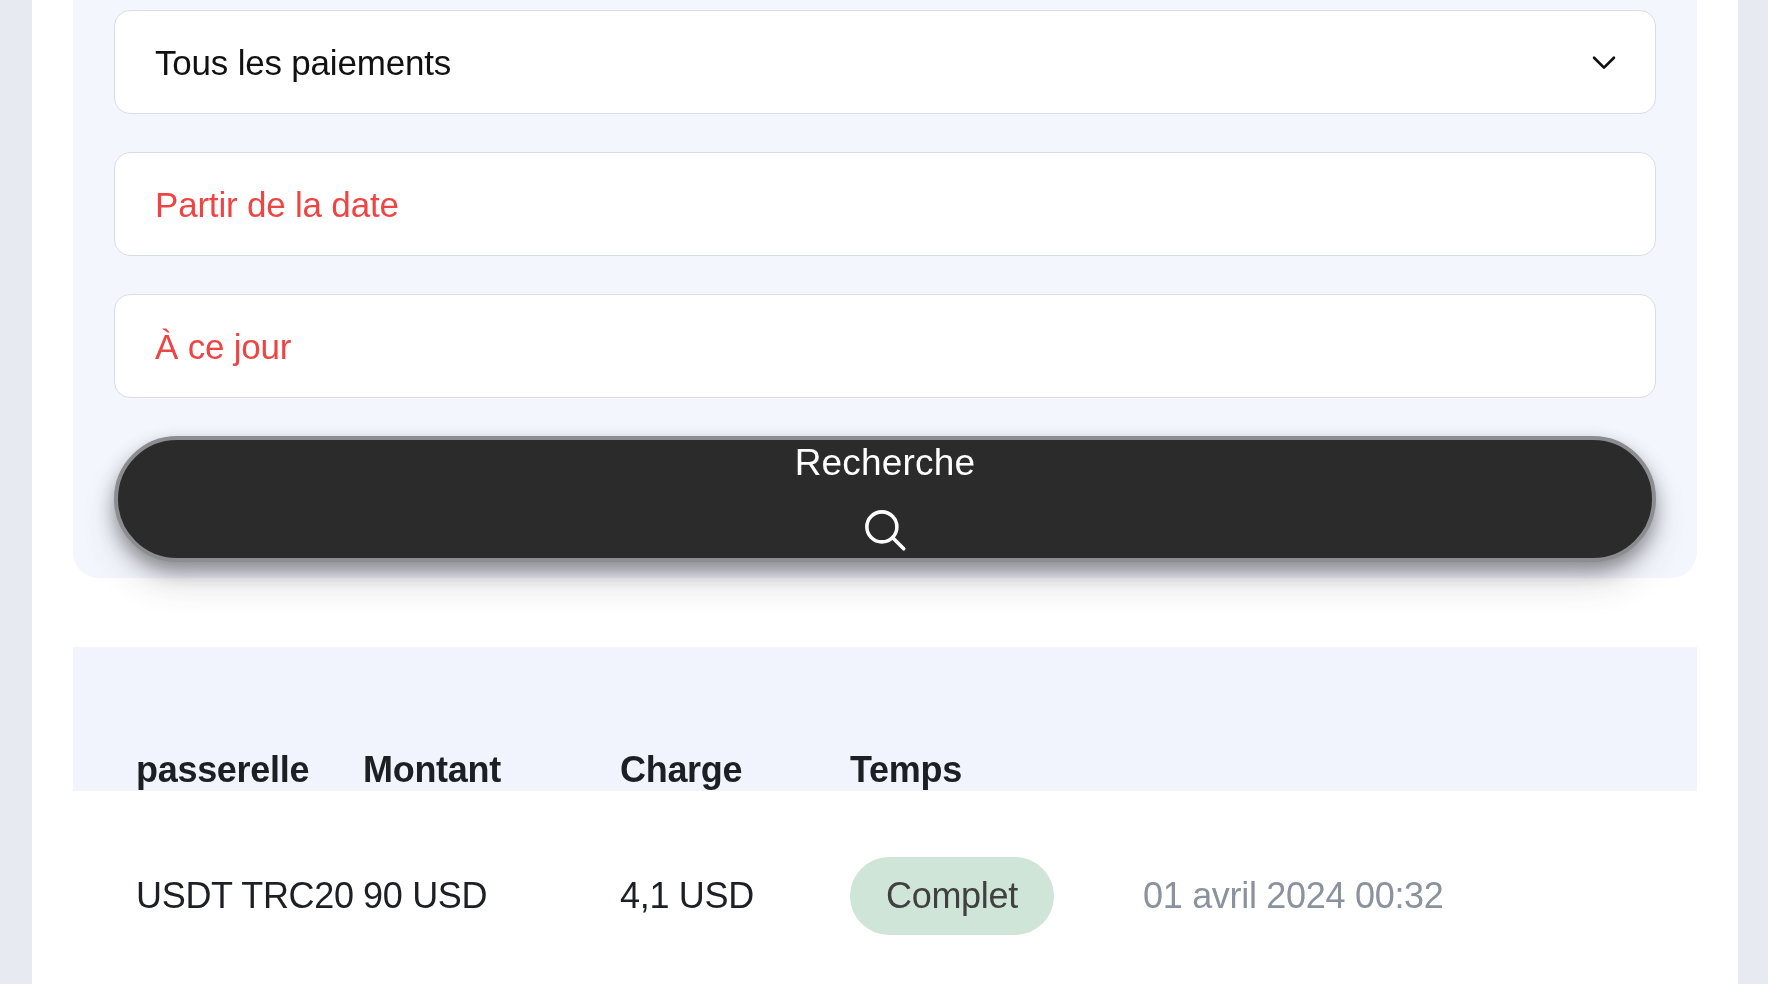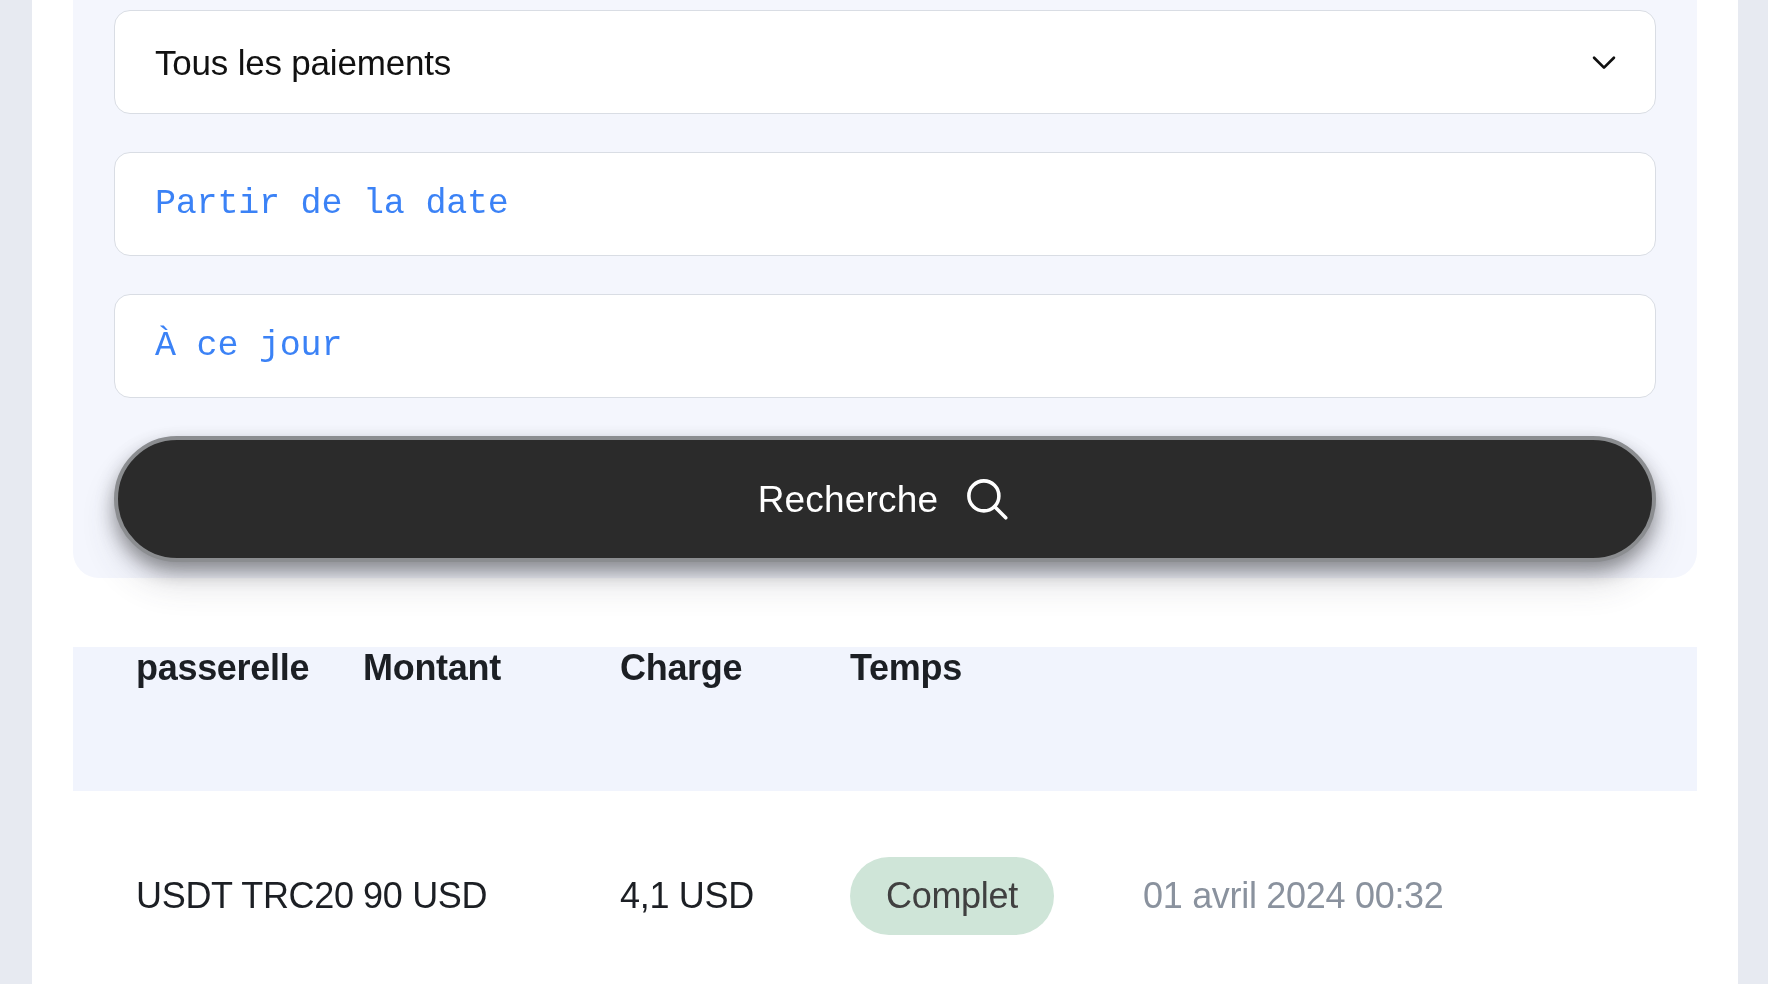--- a/index.html
+++ b/index.html
@@ -62,21 +62,21 @@
     padding: 0 40px;
     margin-bottom: 38px;
   }
 
   .field-text {
     font-size: 35px;
     color: #111111;
     letter-spacing: -0.2px;
     line-height: 1;
   }
-  .field-text.placeholder { color: #3b82f6; font-family: Liberation Mono, monospace; }
+  .field-text.placeholder { color: #ef4444; }
 
   #chevron-down-icon {
     position: absolute;
     right: 34px;
     top: 50%;
     transform: translateY(-50%);
     width: 34px;
     height: 34px;
     display: block;
   }
@@ -89,20 +89,21 @@
     margin-top: 8px;
     background: #2b2b2b;
     border: 4px solid #8b8d90;
     border-radius: 63px;
     box-shadow: 0 9px 18px rgba(30,30,32,0.42), 0 22px 34px rgba(60,64,78,0.16);
     display: flex;
     align-items: center;
     justify-content: center;
     gap: 24px;
     cursor: pointer;
+    flex-direction: column;
   }
   #search-button-label {
     font-size: 37px;
     color: #ffffff;
     letter-spacing: 0.2px;
     line-height: 1;
   }
   #search-icon {
     width: 50px;
     height: 50px;
@@ -113,21 +114,21 @@
   
   #payments-table {
     position: absolute;
     left: 41px;
     top: 637px;
     width: 1624px;
   }
 
   #table-header-row {
     display: flex;
-    align-items: flex-start;
+    align-items: flex-end;
     height: 144px;
     background: #f1f4fd;
   }
   #table-header-row .cell {
     font-size: 36px;
     font-weight: bold;
     color: #1c1f24;
     letter-spacing: -0.3px;
   }
 

